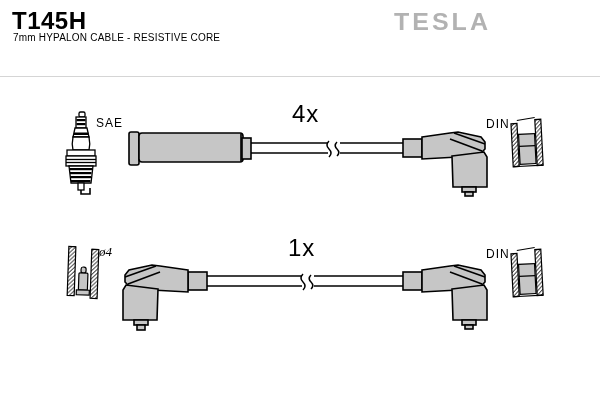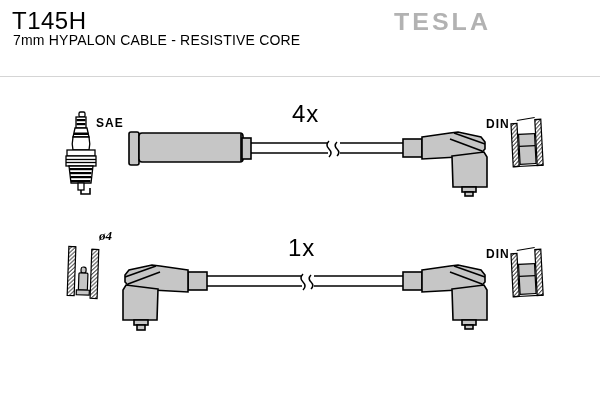--- a/index.html
+++ b/index.html
@@ -1,35 +1,35 @@
 <!DOCTYPE html>
 <html><head>
 <meta charset="utf-8">
 <style>
   html,body{margin:0;padding:0;background:#ffffff;}
   #stage{
     position:relative;width:600px;height:400px;background:#ffffff;overflow:hidden;
     font-family:"Liberation Sans", sans-serif;color:#000;
   }
   .abs{position:absolute;}
-  #part-number{left:12px;top:7px;font-size:24px;font-weight:normal;letter-spacing:0.5px;}
-  #description{left:13px;top:32px;font-size:14px;letter-spacing:0.2px;white-space:nowrap;}
+  #part-number{left:12px;top:7px;font-size:24px;font-weight:bold;letter-spacing:0.5px;}
+  #description{left:13px;top:32px;font-size:10px;letter-spacing:0.2px;white-space:nowrap;}
   #brand-logo{
     left:394px;top:9px;font-size:25px;font-weight:bold;color:#b2b2b2;
     letter-spacing:3px;transform:scaleY(0.92);transform-origin:top left;white-space:nowrap;
   }
   #header-rule{left:0;top:76px;width:600px;height:1px;background:#d5d5d5;}
   .qty{font-size:24px;letter-spacing:1px;}
   #qty-row1{left:292px;top:100px;}
   #qty-row2{left:288px;top:234px;}
-  .conn-label{font-size:12px;font-weight:bold;letter-spacing:1px;}
+  .conn-label{font-size:12px;font-weight:normal;letter-spacing:1px;}
   #label-sae{left:96px;top:116px;}
   #label-din-1{left:486px;top:117px;}
   #label-din-2{left:486px;top:247px;}
-  #label-dia4{left:99px;top:228px;font-family:"Liberation Serif",serif;font-style:italic;font-size:13px;letter-spacing:0;}
+  #label-dia4{left:99px;top:244px;font-family:"Liberation Serif",serif;font-style:italic;font-size:13px;letter-spacing:0;}
   svg{display:block;}
 </style>
 </head>
 <body>
 
 <div id="stage">
 
   <div class="abs" id="part-number">T145H</div>
   <div class="abs" id="description">7mm HYPALON CABLE - RESISTIVE CORE</div>
   <div class="abs" id="brand-logo">TESLA</div>

